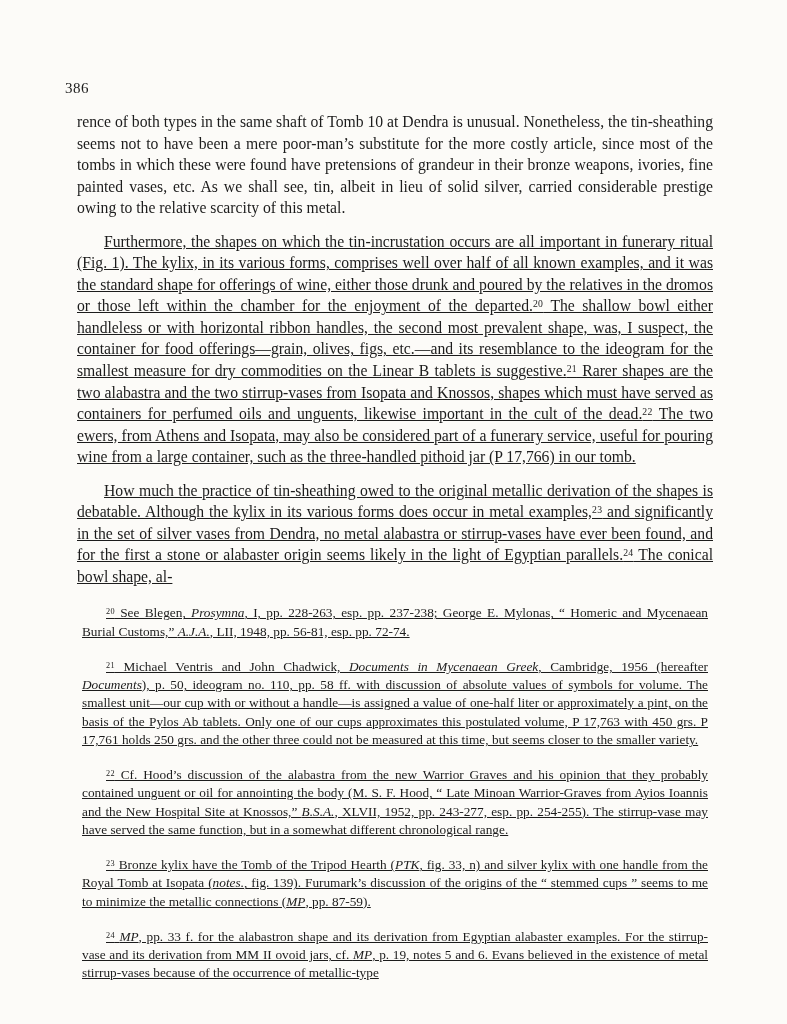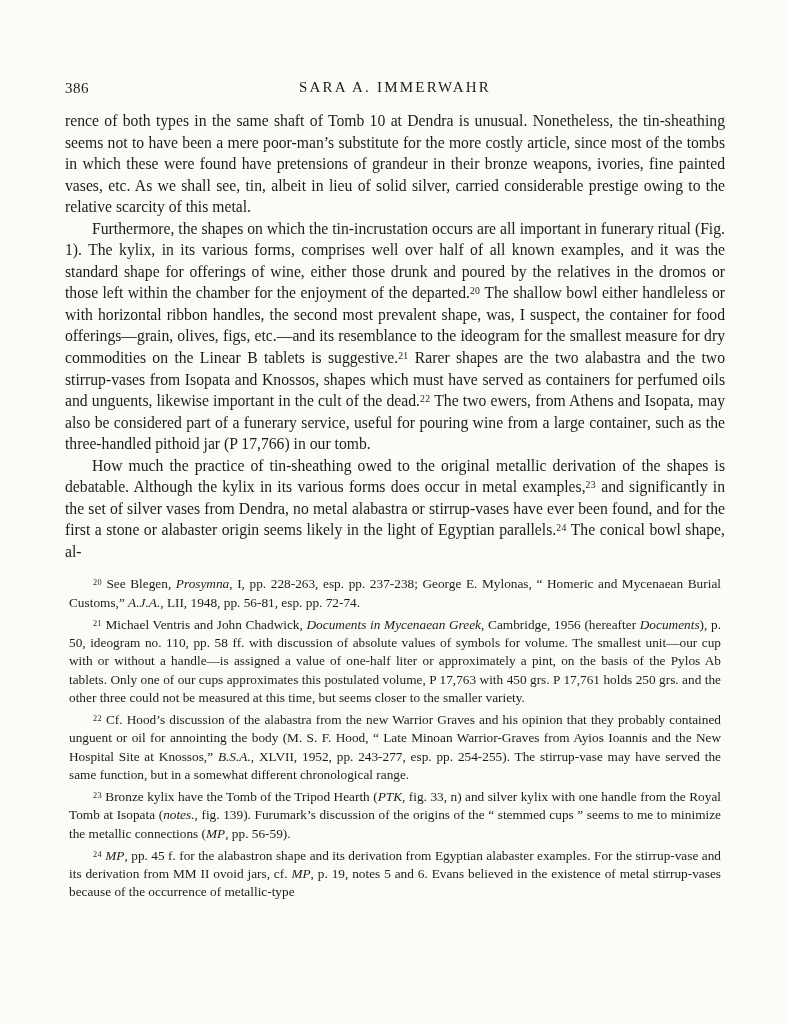--- a/index.html
+++ b/index.html
@@ -26,59 +26,59 @@
     left: 0;
     top: 1px;
     letter-spacing: 0.5px;
   }
   .running-head {
     display: block;
     text-align: center;
     letter-spacing: 2.2px;
   }
   .article-body .para {
-    margin: 0;
+    margin: 12px;
     font-size: 15.7px;
     line-height: 21.55px;
     text-align: justify;
   }
-  .article-body .para.indent { text-indent: 27px; }
+  .article-body .para.indent { text-indent: 27px; text-decoration: underline; }
   .footnotes { margin-top: 13px; }
   .footnote {
-    margin: 4px;
+    margin: 17px;
     font-size: 13.3px;
     line-height: 18.25px;
     text-align: justify;
     text-indent: 24px;
+    text-decoration: underline;
   }
   sup {
     font-size: 0.62em;
     line-height: 0;
     position: relative;
     top: -0.42em;
     vertical-align: baseline;
     letter-spacing: 0.3px;
   }
   em { font-style: italic; }
 </style>
 </head>
 <body>
 
 <div class="page">
   <div class="running-header">
     <span class="page-number">386</span>
-    <span class="running-head">SARA A. IMMERWAHR</span>
   </div>
   <div class="article-body">
       <p class="para"><span>rence of both types in the same shaft of Tomb 10 at Dendra is unusual. Nonetheless, the tin-sheathing seems not to have been a mere poor-man’s substitute for the more costly article, since most of the tombs in which these were found have pretensions of grandeur in their bronze weapons, ivories, fine painted vases, etc. As we shall see, tin, albeit in lieu of solid silver, carried considerable prestige owing to the relative scarcity of this metal.</span></p>
       <p class="para indent"><span>Furthermore, the shapes on which the tin-incrustation occurs are all important in funerary ritual (Fig. 1). The kylix, in its various forms, comprises well over half of all known examples, and it was the standard shape for offerings of wine, either those drunk and poured by the relatives in the dromos or those left within the chamber for the enjoyment of the departed.</span><sup>20</sup><span> The shallow bowl either handleless or with horizontal ribbon handles, the second most prevalent shape, was, I suspect, the container for food offerings—grain, olives, figs, etc.—and its resemblance to the ideogram for the smallest measure for dry commodities on the Linear B tablets is suggestive.</span><sup>21</sup><span> Rarer shapes are the two alabastra and the two stirrup-vases from Isopata and Knossos, shapes which must have served as containers for perfumed oils and unguents, likewise important in the cult of the dead.</span><sup>22</sup><span> The two ewers, from Athens and Isopata, may also be considered part of a funerary service, useful for pouring wine from a large container, such as the three-handled pithoid jar (P 17,766) in our tomb.</span></p>
       <p class="para indent"><span>How much the practice of tin-sheathing owed to the original metallic derivation of the shapes is debatable. Although the kylix in its various forms does occur in metal examples,</span><sup>23</sup><span> and significantly in the set of silver vases from Dendra, no metal alabastra or stirrup-vases have ever been found, and for the first a stone or alabaster origin seems likely in the light of Egyptian parallels.</span><sup>24</sup><span> The conical bowl shape, al-</span></p>
     </div>
   <div class="footnotes">
     <div>
         <p class="footnote"><sup>20</sup><span> See Blegen, </span><em>Prosymna</em><span>, I, pp. 228-263, esp. pp. 237-238; George E. Mylonas, “ Homeric and Mycenaean Burial Customs,” </span><em>A.J.A.</em><span>, LII, 1948, pp. 56-81, esp. pp. 72-74.</span></p>
         <p class="footnote"><sup>21</sup><span> Michael Ventris and John Chadwick, </span><em>Documents in Mycenaean Greek</em><span>, Cambridge, 1956 (hereafter </span><em>Documents</em><span>), p. 50, ideogram no. 110, pp. 58 ff. with discussion of absolute values of symbols for volume. The smallest unit—our cup with or without a handle—is assigned a value of one-half liter or approximately a pint, on the basis of the Pylos Ab tablets. Only one of our cups approximates this postulated volume, P 17,763 with 450 grs. P 17,761 holds 250 grs. and the other three could not be measured at this time, but seems closer to the smaller variety.</span></p>
         <p class="footnote"><sup>22</sup><span> Cf. Hood’s discussion of the alabastra from the new Warrior Graves and his opinion that they probably contained unguent or oil for annointing the body (M. S. F. Hood, “ Late Minoan Warrior-Graves from Ayios Ioannis and the New Hospital Site at Knossos,” </span><em>B.S.A.</em><span>, XLVII, 1952, pp. 243-277, esp. pp. 254-255). The stirrup-vase may have served the same function, but in a somewhat different chronological range.</span></p>
-        <p class="footnote"><sup>23</sup><span> Bronze kylix have the Tomb of the Tripod Hearth (</span><em>PTK</em><span>, fig. 33, n) and silver kylix with one handle from the Royal Tomb at Isopata (</span><em>notes.</em><span>, fig. 139). Furumark’s discussion of the origins of the “ stemmed cups ” seems to me to minimize the metallic connections (</span><em>MP</em><span>, pp. 56-59).</span></p>
-        <p class="footnote"><sup>24</sup><span> </span><em>MP</em><span>, pp. 45 f. for the alabastron shape and its derivation from Egyptian alabaster examples. For the stirrup-vase and its derivation from MM II ovoid jars, cf. </span><em>MP</em><span>, p. 19, notes 5 and 6. Evans believed in the existence of metal stirrup-vases because of the occurrence of metallic-type</span></p>
+        <p class="footnote"><sup>23</sup><span> Bronze kylix have the Tomb of the Tripod Hearth (</span><em>PTK</em><span>, fig. 33, n) and silver kylix with one handle from the Royal Tomb at Isopata (</span><em>notes.</em><span>, fig. 139). Furumark’s discussion of the origins of the “ stemmed cups ” seems to me to minimize the metallic connections (</span><em>MP</em><span>, pp. 87-59).</span></p>
+        <p class="footnote"><sup>24</sup><span> </span><em>MP</em><span>, pp. 33 f. for the alabastron shape and its derivation from Egyptian alabaster examples. For the stirrup-vase and its derivation from MM II ovoid jars, cf. </span><em>MP</em><span>, p. 19, notes 5 and 6. Evans believed in the existence of metal stirrup-vases because of the occurrence of metallic-type</span></p>
       </div>
   </div>
 </div>
 
 </body></html>

